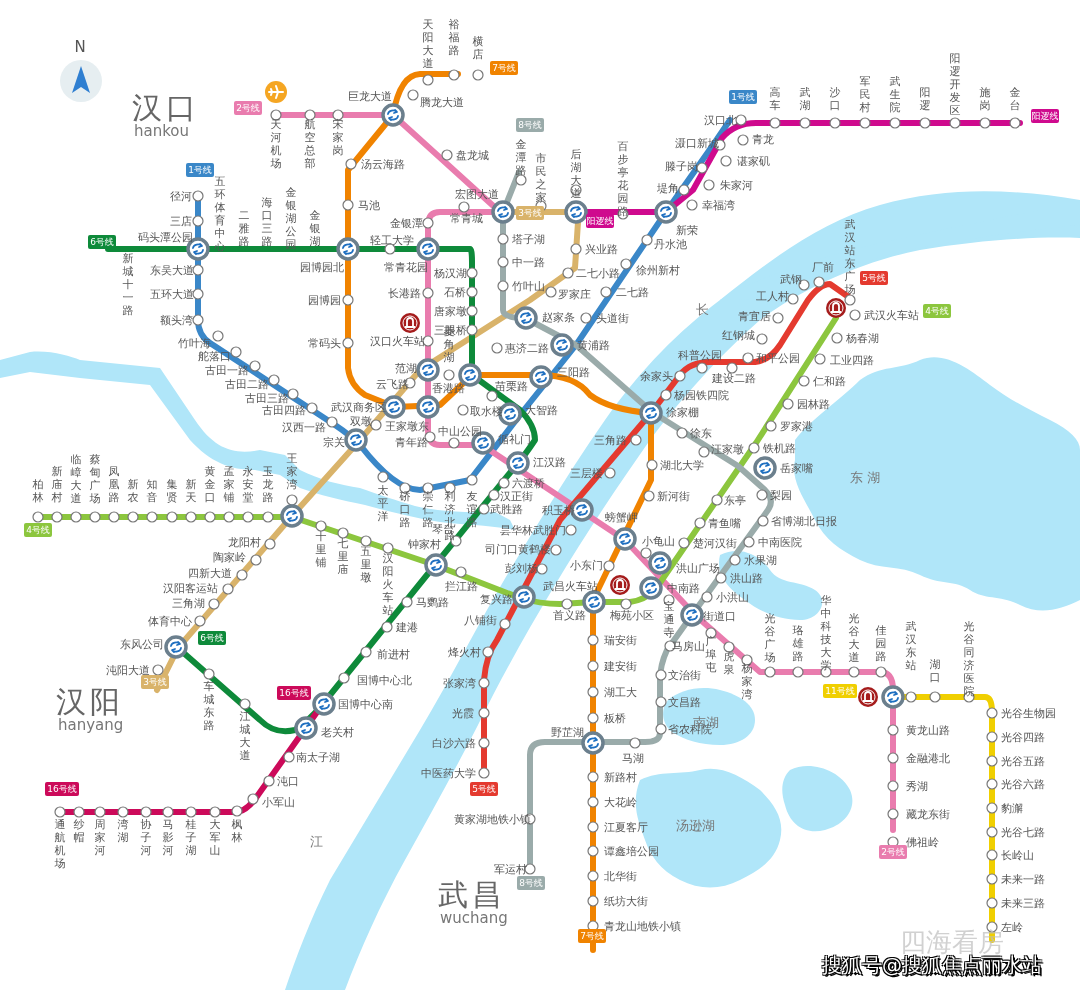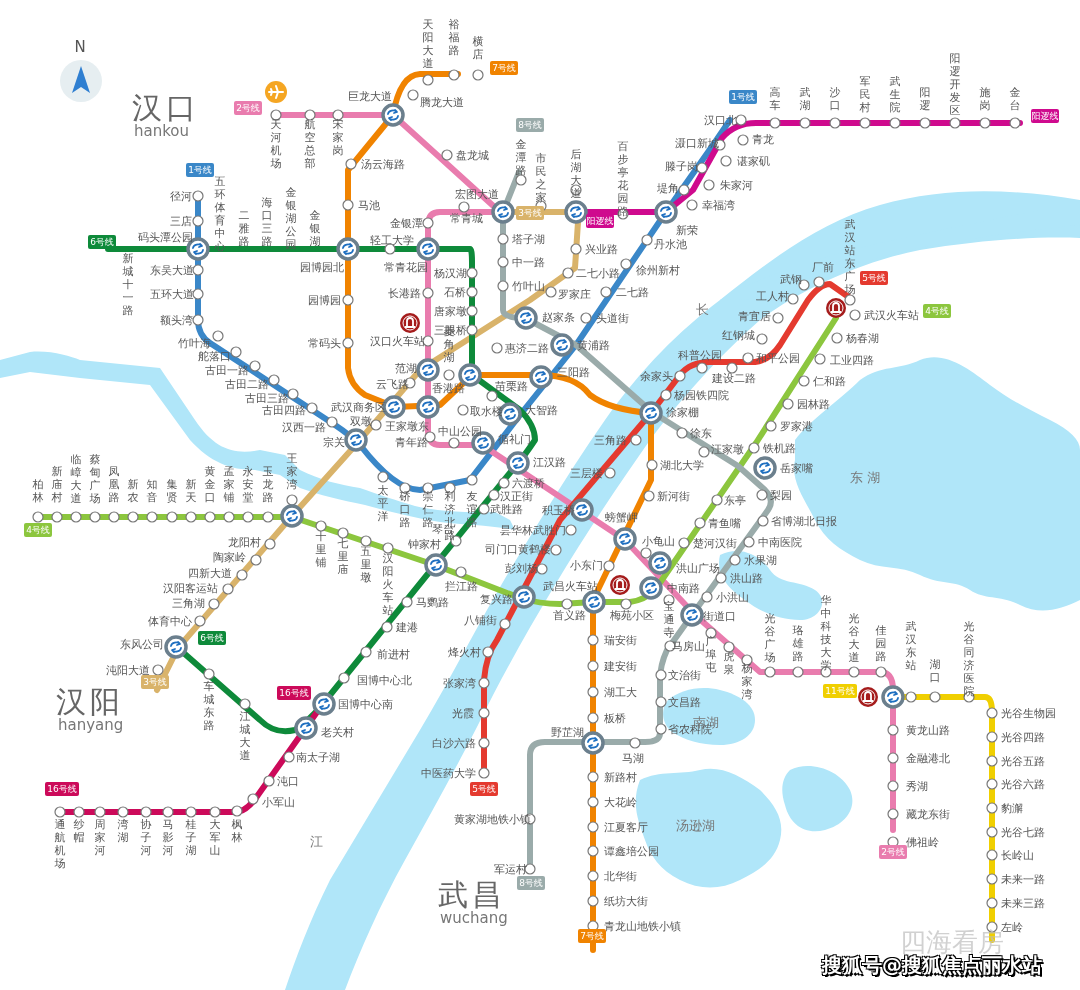--- a/index.html
+++ b/index.html
@@ -4,21 +4,21 @@
 <style>
   html,body{margin:0;padding:0;background:#fff;}
   body{width:1080px;height:990px;position:relative;overflow:hidden;font-family:"DejaVu Sans","Liberation Sans",sans-serif;}
   #map{position:absolute;left:0;top:0;width:1080px;height:990px;}
   .st-label{font-size:11px;fill:#555;font-family:"DejaVu Sans",sans-serif;}
   .vlabel{font-size:11px;fill:#555;font-family:"DejaVu Sans",sans-serif;}
   .district{font-size:30px;fill:#666;font-family:"DejaVu Sans",sans-serif;letter-spacing:4px;}
   .district-en{font-size:15px;fill:#777;font-family:"DejaVu Sans",sans-serif;}
   .water-label{font-size:13px;fill:#777;font-family:"DejaVu Sans",sans-serif;}
   .badge-text{font-size:9px;fill:#fff;font-family:"DejaVu Sans",sans-serif;}
-  .watermark{position:absolute;left:822px;top:952px;font-size:20px;font-weight:bold;color:#fff;
+  .watermark{position:absolute;left:822px;top:952px;font-size:20px;font-weight:normal;color:#fff;
     text-shadow:-1px -1px 0 #000,1px -1px 0 #000,-1px 1px 0 #000,1px 1px 0 #000,2px 2px 0 #000;
     font-family:"DejaVu Sans",sans-serif;white-space:nowrap;}
   .watermark2{position:absolute;left:900px;top:925px;font-size:26px;color:rgba(190,190,190,0.7);font-family:"DejaVu Sans",sans-serif;}
 </style>
 </head>
 <body>
 
 <svg id="map" viewBox="0 0 1080 990" xmlns="http://www.w3.org/2000/svg">
 
   <g fill="#b0e6f9" stroke="none">

